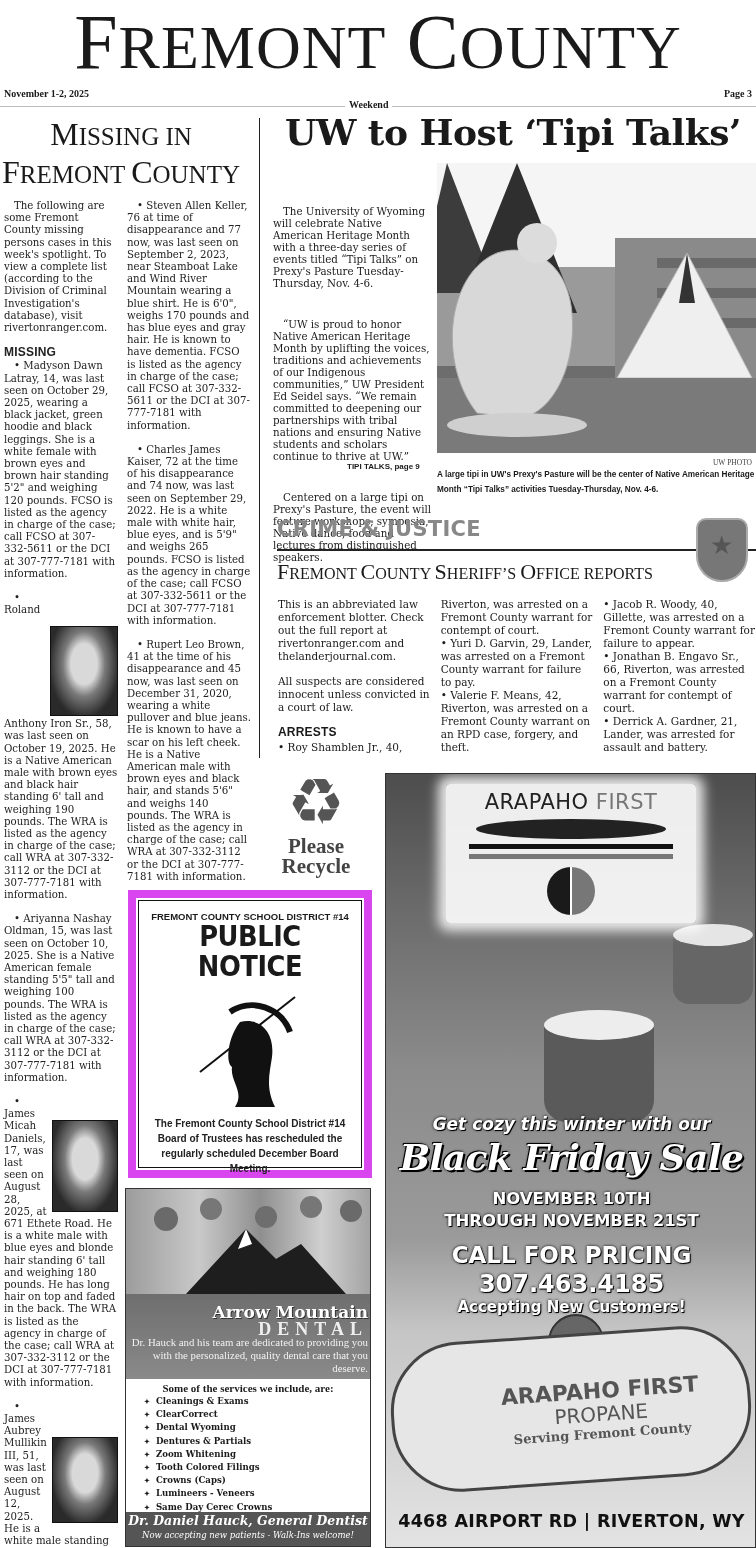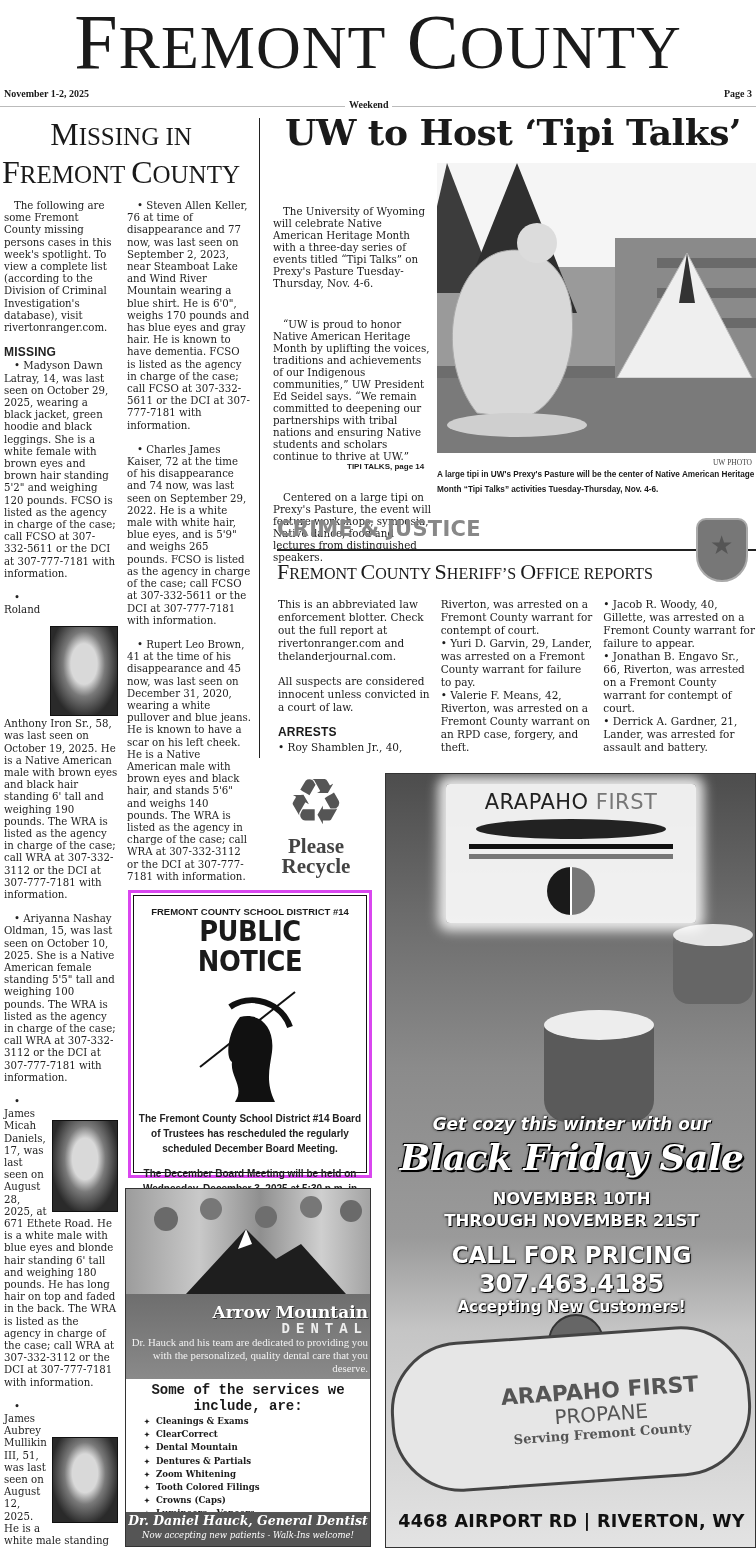--- a/index.html
+++ b/index.html
@@ -49,36 +49,36 @@
   .cj-cols { left: 278px; top: 598px; width: 478px; display: flex; gap: 10px; font-size: 10.5px; line-height: 13px; }
   .cj-cols > div { width: 153px; }
   .cj-cols p { margin-bottom: 12px; }
 
   
   .recycle { left: 275px; top: 768px; width: 82px; height: 116px; text-align: center; }
   .recycle .glyph { font-size: 64px; line-height: 68px; color: #555; }
   .recycle .txt { font-family: "Liberation Serif", serif; font-weight: bold; font-size: 21px; line-height: 20px; color: #444; }
 
   
-  .notice { left: 128px; top: 890px; width: 244px; height: 288px; border: 3px solid #d946ef; padding: 2px; }
+  .notice { left: 128px; top: 890px; width: 244px; height: 288px; border: 8px solid #d946ef; padding: 2px; }
   .notice-inner { width: 100%; height: 100%; border: 1px solid #111; text-align: center; font-family: "Liberation Sans", sans-serif; }
   .notice .dist { font-weight: bold; font-size: 9.5px; margin-top: 10px; }
   .notice .pn { font-family: "DejaVu Sans", sans-serif; font-weight: bold; font-size: 28px; line-height: 30px; letter-spacing: -0.5px; transform: scaleX(0.92); }
   .notice .chief { width: 120px; height: 118px; margin: 10px auto 6px; position: relative; }
   .notice .body { font-weight: bold; font-size: 10px; line-height: 15px; padding: 0 4px; color: #222; }
 
   
   .dental { left: 125px; top: 1188px; width: 246px; height: 359px; background: #fff; border: 1px solid #333; overflow: hidden; }
   .dental .photo { height: 105px; background: linear-gradient(90deg, #9c9c9c, #c9c9c9 30%, #8f8f8f 55%, #cfcfcf 80%, #a3a3a3); position: relative; }
   .dental .band { background: linear-gradient(#6e6e6e, #8a8a8a); color: #fff; text-align: right; padding: 8px 2px 4px; }
   .dental .brand { font-family: "DejaVu Serif", serif; font-weight: bold; font-size: 17px; line-height: 20px; text-shadow: 1px 1px 0 #333; }
-  .dental .dentword { font-family: Liberation Mono, monospace; font-weight: bold; font-size: 14px; letter-spacing: 6px; color: #eee; line-height: 14px; }
+  .dental .dentword { font-family: Liberation Serif, serif; font-weight: bold; font-size: 18px; letter-spacing: 6px; color: #eee; line-height: 14px; }
   .dental .tag { font-family: "Liberation Serif", serif; font-size: 10.8px; line-height: 13px; color: #f2f2f2; }
   .dental .svc { padding: 3px 6px 0; }
-  .dental .svc-h { font-family: Liberation Mono, monospace; font-weight: bold; font-size: 14px; text-align: center; }
+  .dental .svc-h { font-family: Liberation Serif, serif; font-weight: bold; font-size: 11px; text-align: center; }
   .dental ul { list-style: none; margin-left: 24px; margin-top: 1px; }
   .dental li { font-family: "DejaVu Serif", serif; font-weight: bold; font-size: 8.6px; line-height: 12.2px; }
   .dental li:before { content: "✦"; font-size: 7px; margin-right: 6px; margin-left: -12px; }
   .dental .foot { position: absolute; left: 0; bottom: 0; width: 100%; height: 34px; background: #555; color: #fff; text-align: center; font-family: "DejaVu Serif", serif; font-style: italic; }
   .dental .foot .f1 { font-size: 12.5px; line-height: 17px; font-weight: bold; }
   .dental .foot .f2 { font-size: 8.5px; line-height: 12px; }
 
   
   .arapaho { left: 385px; top: 773px; width: 371px; height: 775px; border: 1px solid #333; overflow: hidden;
     background: linear-gradient(#4d4d4d 0%, #6f6f6f 20%, #8b8b8b 38%, #9a9a9a 60%, #c5c5c5 72%, #e3e3e3 100%); }
@@ -150,21 +150,21 @@
   <p>• Charles James Kaiser, 72 at the time of his disappearance and 74 now, was last seen on September 29, 2022. He is a white male with white hair, blue eyes, and is 5'9" and weighs 265 pounds. FCSO is listed as the agency in charge of the case; call FCSO at 307-332-5611 or the DCI at 307-777-7181 with information.</p>
   <p>• Rupert Leo Brown, 41 at the time of his disappearance and 45 now, was last seen on December 31, 2020, wearing a white pullover and blue jeans. He is known to have a scar on his left cheek. He is a Native American male with brown eyes and black hair, and stands 5'6" and weighs 140 pounds. The WRA is listed as the agency in charge of the case; call WRA at 307-332-3112 or the DCI at 307-777-7181 with information.</p>
 </div>
 
 <div class="abs tipi-head">UW to Host ‘Tipi Talks’</div>
 <div class="abs tipi-body">
   <p>The University of Wyoming will celebrate Native American Heritage Month with a three-day series of events titled “Tipi Talks” on Prexy's Pasture Tuesday-Thursday, Nov. 4-6.</p>
   <p>“UW is proud to honor Native American Heritage Month by uplifting the voices, traditions and achievements of our Indigenous communities,” UW President Ed Seidel says. “We remain committed to deepening our partnerships with tribal nations and ensuring Native students and scholars continue to thrive at UW.”</p>
   <p>Centered on a large tipi on Prexy's Pasture, the event will feature workshops, symposia, Native dance, food and lectures from distinguished speakers.</p>
 </div>
-<div class="abs tipi-jump">TIPI TALKS, page 14</div>
+<div class="abs tipi-jump">TIPI TALKS, page 9</div>
 <div class="abs tipi-photo">
   <svg width="319" height="290" viewBox="0 0 319 290">
     <polygon points="10,0 60,130 -20,130" fill="#3c3c3c"></polygon>
     <polygon points="80,0 140,150 20,150" fill="#2f2f2f"></polygon>
     <rect x="178" y="75" width="141" height="140" fill="#8a8a8a"></rect>
     <rect x="220" y="95" width="99" height="10" fill="#6a6a6a"></rect>
     <rect x="220" y="125" width="99" height="10" fill="#6a6a6a"></rect>
     <rect x="220" y="155" width="99" height="10" fill="#6a6a6a"></rect>
     <polygon points="250,90 315,215 180,215" fill="#efefef" stroke="#bbb"></polygon>
     <polygon points="250,90 258,140 242,140" fill="#333"></polygon>
@@ -239,21 +239,21 @@
   <div class="band">
     <div class="brand">Arrow Mountain</div>
     <div class="dentword">DENTAL</div>
     <div class="tag">Dr. Hauck and his team are dedicated to providing you with the personalized, quality dental care that you deserve.</div>
   </div>
   <div class="svc">
     <div class="svc-h">Some of the services we include, are:</div>
     <ul>
       <li>Cleanings &amp; Exams</li>
       <li>ClearCorrect</li>
-      <li>Dental Mountain</li>
+      <li>Dental Wyoming</li>
       <li>Dentures &amp; Partials</li>
       <li>Zoom Whitening</li>
       <li>Tooth Colored Filings</li>
       <li>Crowns (Caps)</li>
       <li>Lumineers - Veneers</li>
       <li>Same Day Cerec Crowns</li>
       <li>Prophy/Hygiene Appointments</li>
     </ul>
   </div>
   <div class="foot">

